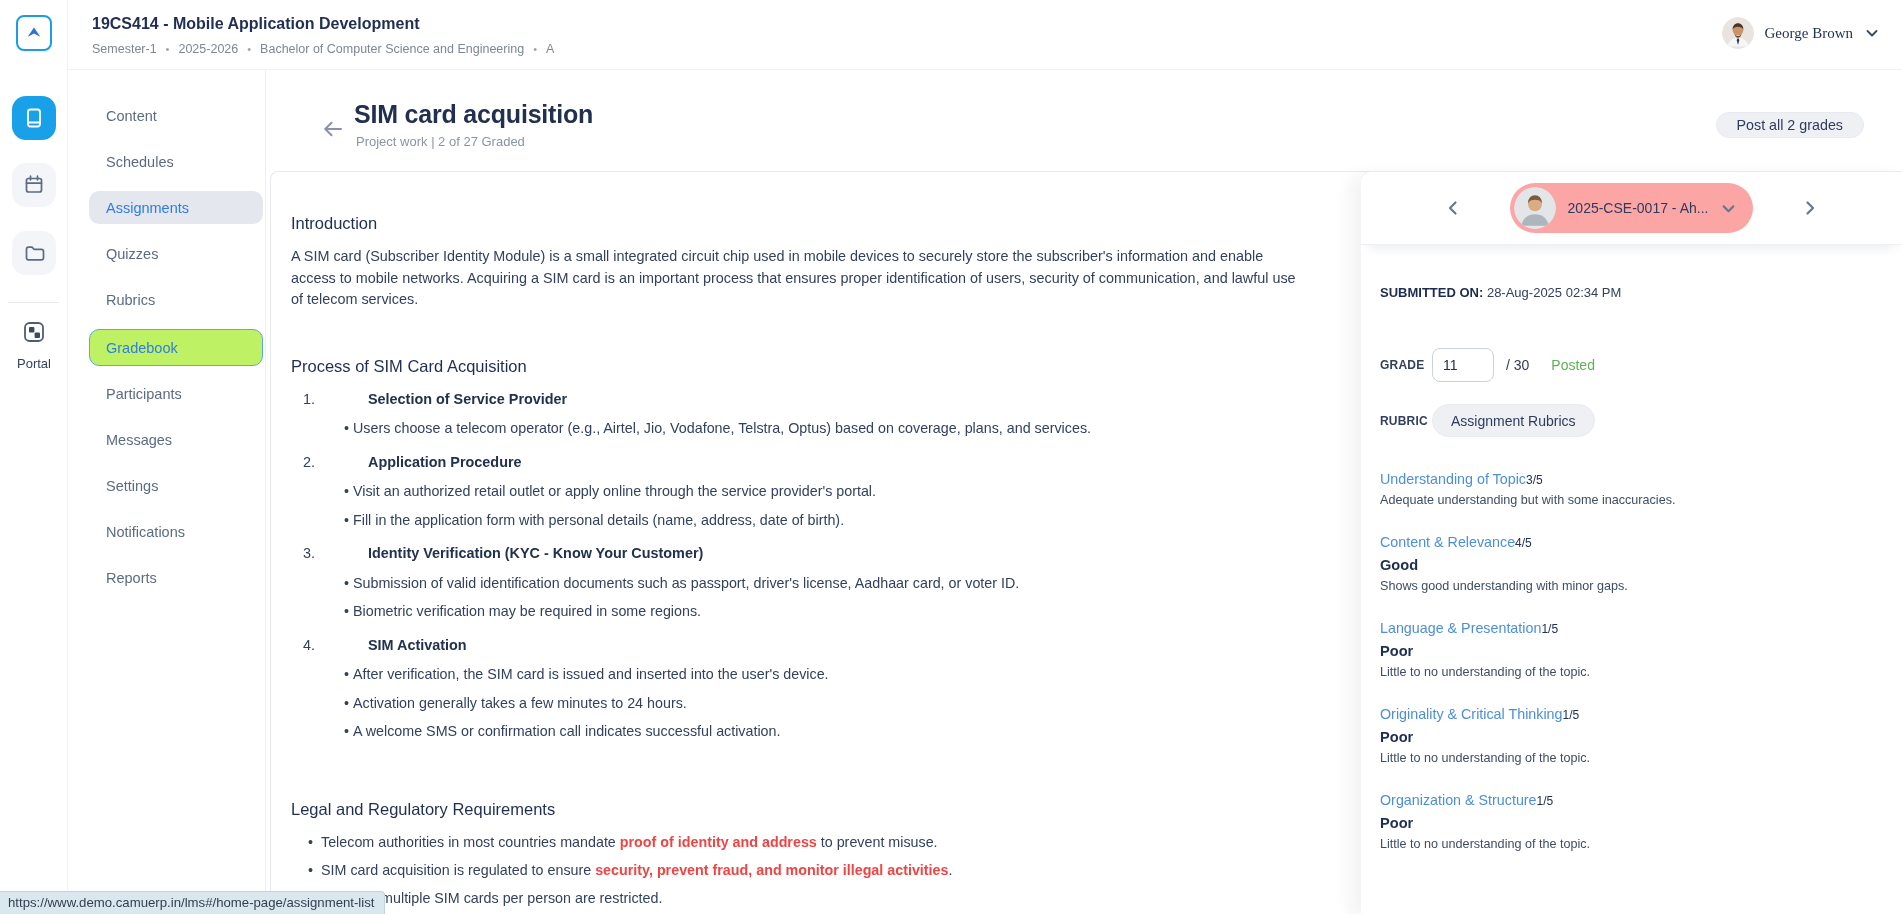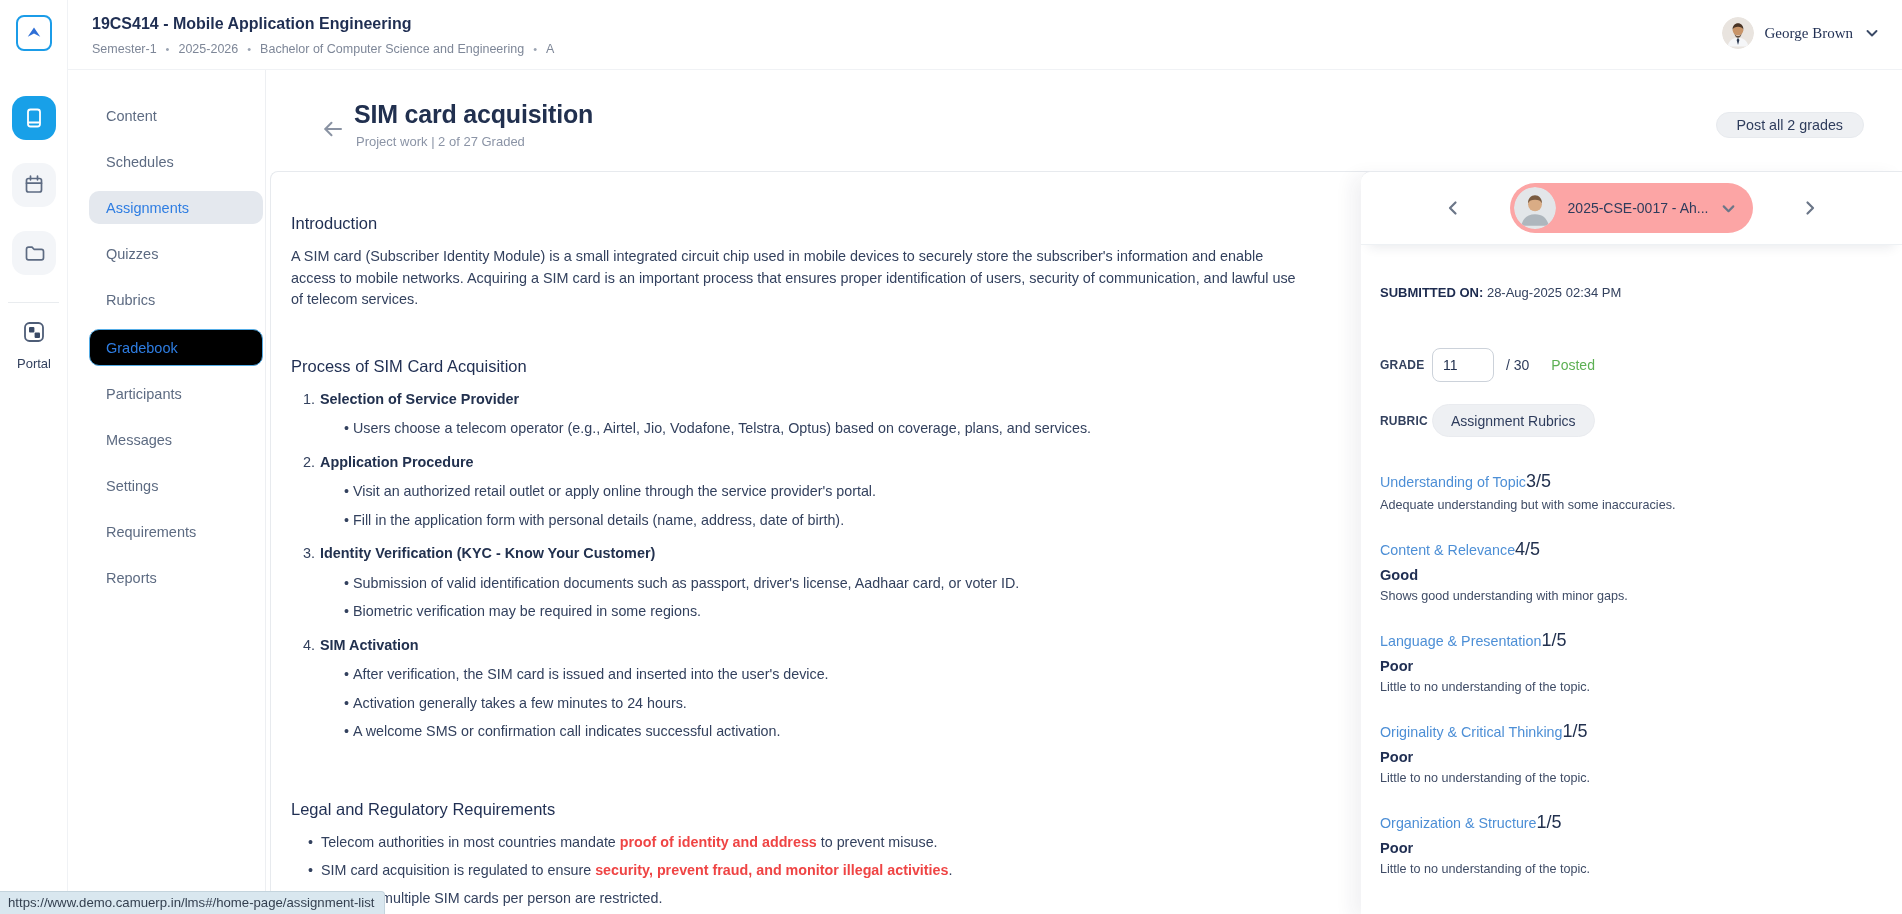--- a/index.html
+++ b/index.html
@@ -29,21 +29,21 @@
   .user-name { font-size:15px; color:#1f2e52;font-family:Liberation Serif, serif; }
   .avatar-30 { width:32px; height:32px; border-radius:50%; overflow:hidden; flex:none; }
 
   
   .sidebar { position:absolute; left:68px; top:70px; width:198px; bottom:0; background:#fff;
              border-right:1px solid #edeff2; padding-top:29px; z-index:10; }
   .side-item { margin:0 3px 13px 21px; width:174px; height:33px; display:flex; align-items:center;
              padding-left:16px; font-size:14.5px; color:#5d6b82; border-radius:10px; cursor:pointer;
              border:1.5px solid transparent; }
   .side-item.active { background:#e4e8ee; color:#2e7de2; font-weight:500; }
-  .side-item.focus  { background:#000000; color:#2e7de2; border-color:#54ace6; height:37px; margin-bottom:11px; }
+  .side-item.focus  { background:#bef264; color:#2e7de2; border-color:#54ace6; height:37px; margin-bottom:11px; }
 
   
   .main { position:absolute; left:266px; top:70px; right:0; bottom:0; background:#fff; }
   .back-btn { position:absolute; left:54px; top:46px; width:26px; height:26px; cursor:pointer; }
   .page-title { position:absolute; left:88px; top:30px; font-size:25px; font-weight:600; color:#21304f; letter-spacing:-0.2px; }
   .page-sub { position:absolute; left:90px; top:64px; font-size:13px; color:#8b94a6; }
   .post-btn { position:absolute; right:38px; top:42px; height:26px; padding:0 20px; border-radius:17px;
               background:#eef0f3; border:1px solid #e7eaee; font-size:14.3px; color:#2e3c5c;
               display:flex; align-items:center; cursor:pointer; font-family:inherit; }
 
@@ -51,21 +51,21 @@
   .doc-card { position:absolute; left:4px; top:101px; right:0; bottom:0; background:#fff;
               border-top:1px solid #e7eaee; border-left:1px solid #e7eaee; border-top-left-radius:8px;
               padding:42px 40px 0 20px; overflow:hidden; }
   .doc-inner { max-width:1005px; }
   .doc-h { font-size:16.5px; font-weight:500; color:#1f2e52; }
   .doc-p { margin-top:13px; font-size:14.4px; line-height:21.5px; color:#33415e; }
   .doc-section { margin-top:46px; }
   .doc-section.legal { margin-top:58px; }
   .proc-item { margin-top:13px; padding-left:12px; font-size:14.4px; line-height:20.5px; }
   .proc-num { color:#33415e; margin-right:5px; }
-  .proc-title { font-weight:700; color:#22314f; }
+  .proc-title { font-weight:700; color:#22314f;margin-left:48px; }
   .proc-bullets { list-style:none; margin-top:9px; }
   .proc-bullets li { position:relative; padding-left:50px; margin-top:8px; font-size:14.3px; line-height:20.5px; color:#33415e; }
   .proc-bullets li::before { content:"•"; position:absolute; left:41px; color:#33415e; }
   .legal-bullets { list-style:none; margin-top:13px; }
   .legal-bullets li { position:relative; padding-left:30px; margin-top:7px; font-size:14.3px; line-height:21px; color:#33415e; }
   .legal-bullets li::before { content:"•"; position:absolute; left:17px; color:#33415e; }
   .legal-bullets li.frag { padding-left:75px; }
   .legal-bullets li.frag::before { content:""; }
   .b { font-weight:700; color:#ef4444; }
 
@@ -91,21 +91,21 @@
            font-size:14px; color:#22314f; font-family:inherit; outline:none; }
   .grade-total { margin-left:12px; font-size:14px; color:#2e3c5c; }
   .grade-status { margin-left:22px; font-size:14px; color:#5db054; }
   .rubric-row { margin-top:22px; display:flex; align-items:center; }
   .rubric-btn { height:33px; padding:0 18px; border-radius:17px; background:#eef0f3; border:1px solid #e9ebef;
            font-size:14px; color:#2e3c5c; display:flex; align-items:center; cursor:pointer; font-family:inherit; }
   .rub-list { margin-top:34px; }
   .rub { margin-bottom:27px; }
   .rub-top { display:flex; justify-content:flex-start; align-items:baseline; }
   .rub-title { font-size:14.3px; color:#4d8fd6; cursor:pointer; }
-  .rub-score { font-size:18px; color:#22314f; }
+  .rub-score { font-size:12px; color:#22314f; }
   .rub-rating { margin-top:7px; font-size:14.6px; font-weight:700; color:#1f2e52; }
   .rub-desc { margin-top:6px; font-size:12.6px; color:#3f4c66; }
 
   
   .status-bar { position:absolute; left:0; bottom:0; background:#d9e7ef; border:1px solid #c4d4dd;
            border-left:none; border-bottom:none; border-top-right-radius:4px;
            padding:3px 10px 4px 8px; font-size:13.2px; color:#333f4f; z-index:50; }
 
   svg { display:block; }
 </style>
@@ -156,21 +156,21 @@
         <rect x="7" y="7" width="18" height="18" rx="4.5" stroke="#4e5d77" stroke-width="1.8"></rect>
         <rect x="11" y="11" width="5.4" height="5.4" rx="1" fill="#3a4a66"></rect>
         <rect x="16.6" y="16.6" width="5.4" height="5.4" rx="1" fill="#3a4a66"></rect>
       </svg>
     </span>
     <span class="lbl">Portal</span>
   </div>
 </aside>
 
 <header class="topbar">
-  <div class="course-title">19CS414 - Mobile Application Engineering</div>
+  <div class="course-title">19CS414 - Mobile Application Development</div>
   <div class="crumbs">
     <span>Semester-1</span>
     <span class="sep"></span>
     <span>2025-2026</span>
     <span class="sep"></span>
     <span>Bachelor of Computer Science and Engineering</span>
     <span class="sep"></span>
     <span>A</span>
   </div>
   <div class="user-menu">
@@ -201,21 +201,21 @@
 <nav class="sidebar">
   <div class="side-item">Content</div>
   <div class="side-item">Schedules</div>
   <div class="side-item active">Assignments</div>
   <div class="side-item">Quizzes</div>
   <div class="side-item">Rubrics</div>
   <div class="side-item focus">Gradebook</div>
   <div class="side-item">Participants</div>
   <div class="side-item">Messages</div>
   <div class="side-item">Settings</div>
-  <div class="side-item">Requirements</div>
+  <div class="side-item">Notifications</div>
   <div class="side-item">Reports</div>
 </nav>
 
 <main class="main">
 
   <div class="back-btn">
     <svg width="26" height="26" viewBox="0 0 26 26" fill="none" stroke="#8a93a3" stroke-width="2" stroke-linecap="round" stroke-linejoin="round">
       <path d="M21 13H5.5"></path>
         <path d="M11.5 6.8 5.3 13l6.2 6.2"></path>
     </svg>

